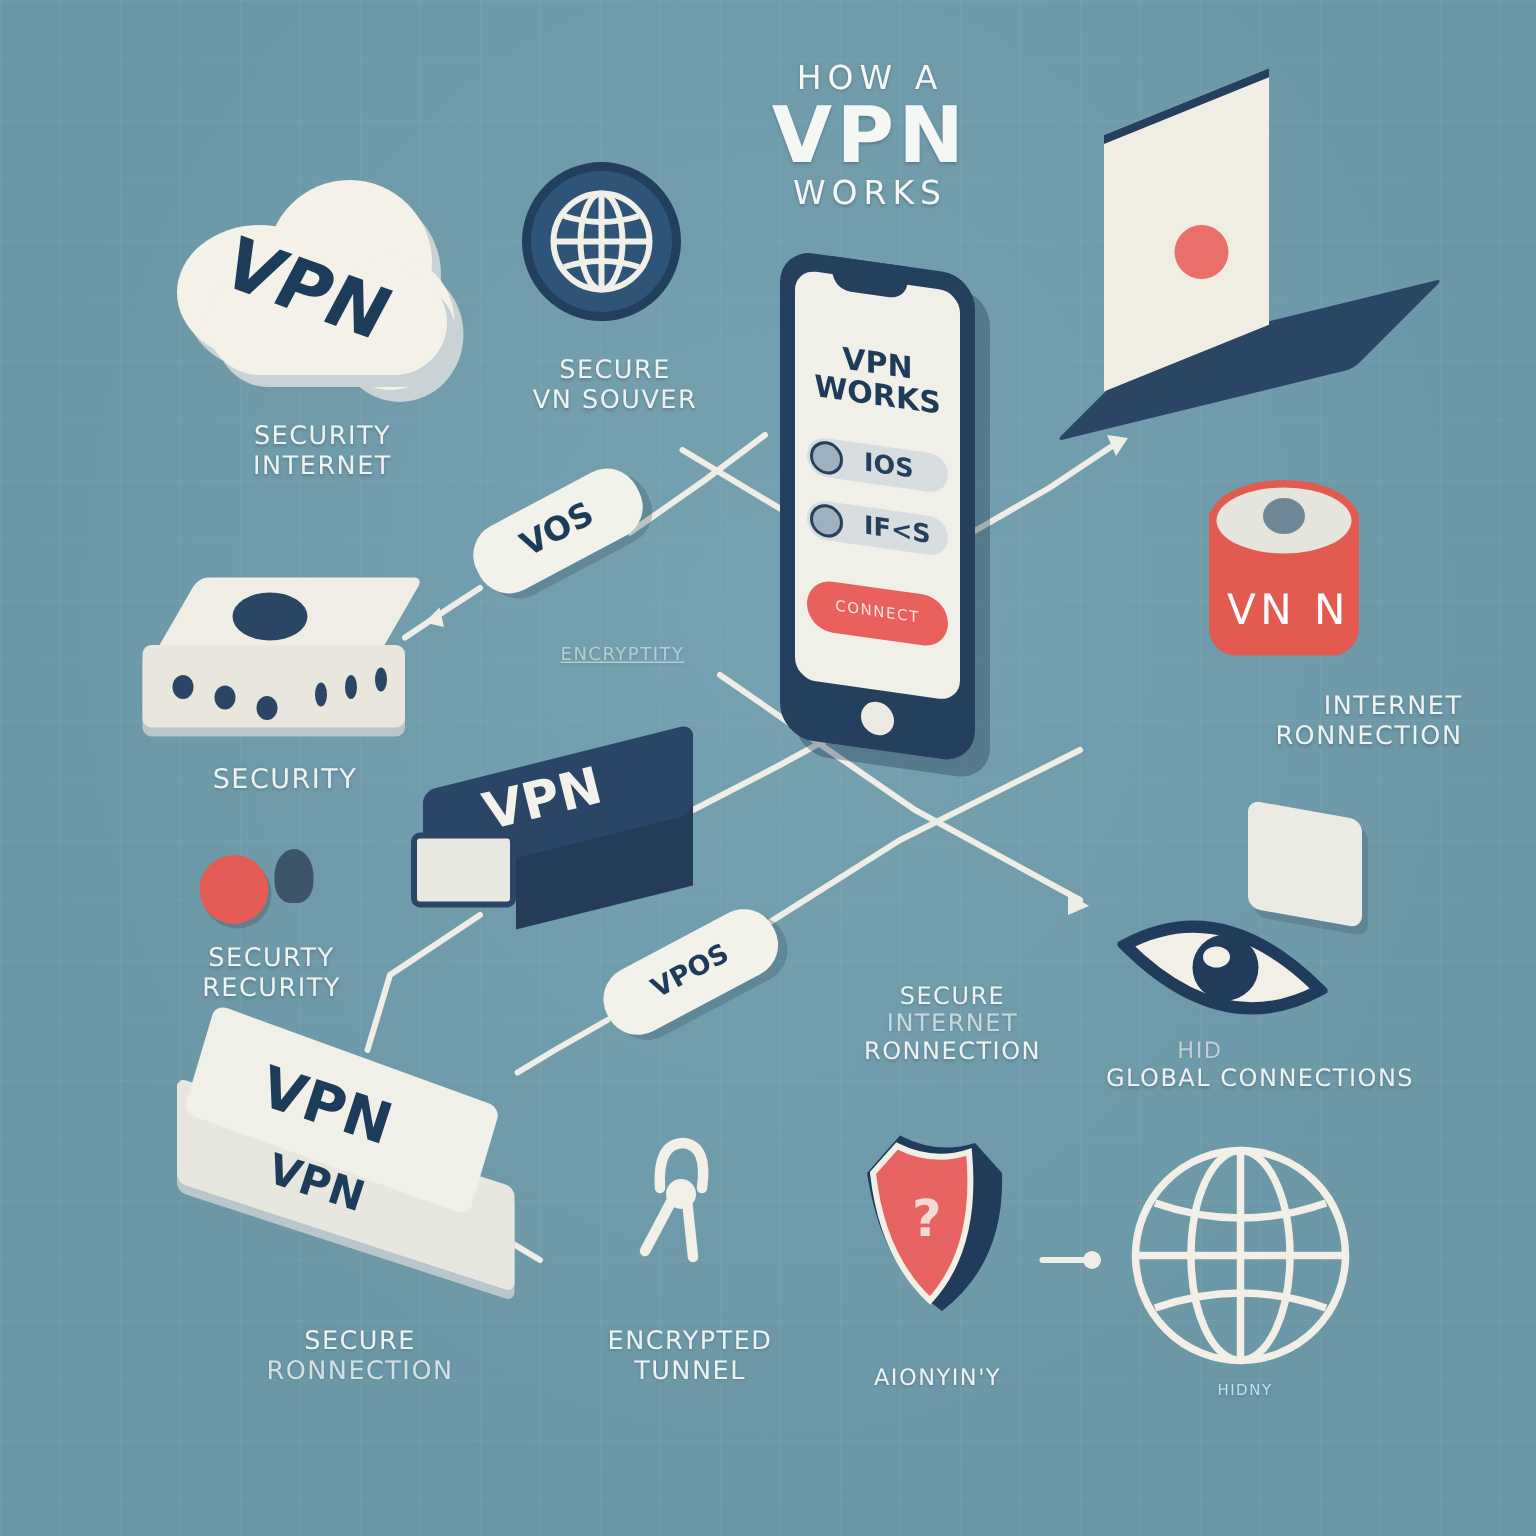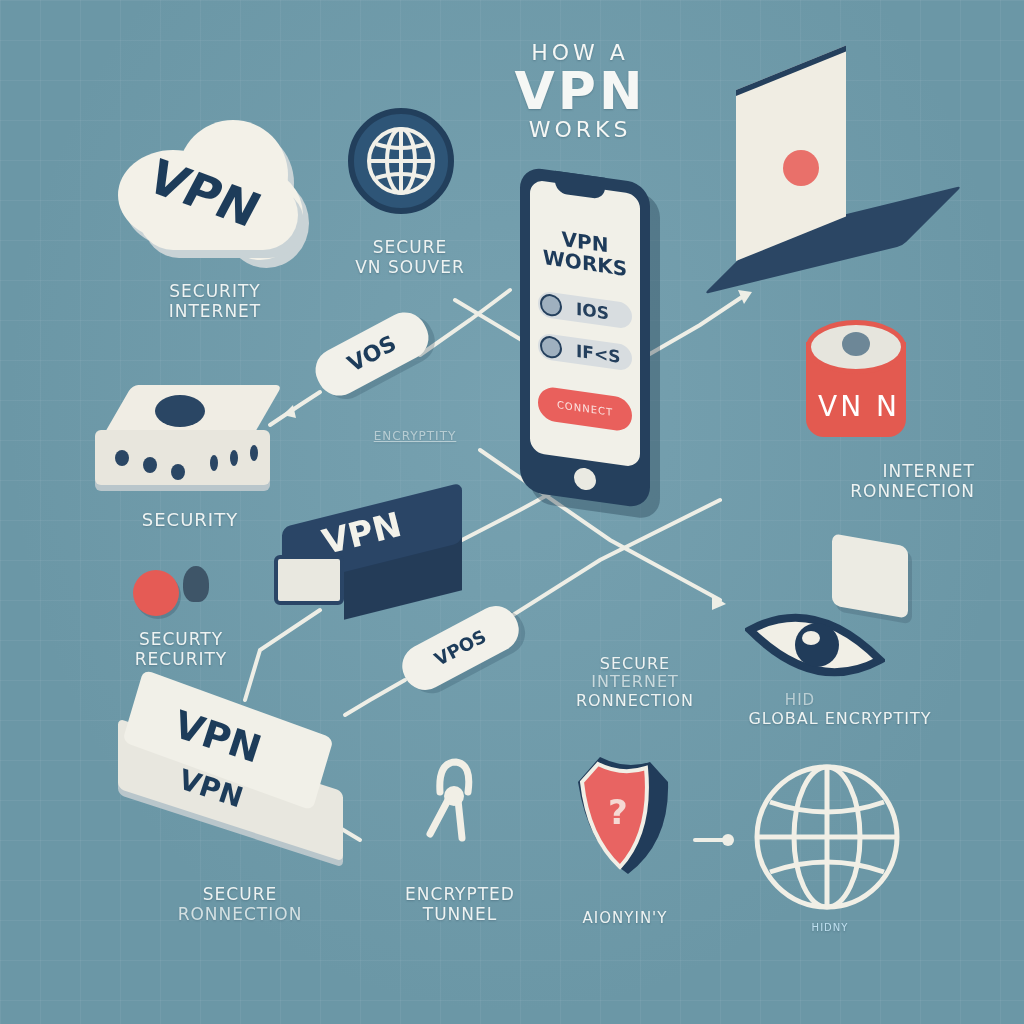--- a/index.html
+++ b/index.html
@@ -273,21 +273,21 @@
     <ellipse cx="66" cy="38" rx="9" ry="7" fill="#f1efe6"></ellipse>
   </svg>
 </div>
 
 <div class="label" style="left:570px;top:655px;width:130px;font-size:16px;">
   <div>SECURE</div>
   <div style="opacity:0.7;">INTERNET</div>
   <div>RONNECTION</div>
 </div>
 <div class="label" style="left:752px;top:692px;width:40px;font-size:15px;opacity:0.6;margin-left:28px;">HID</div>
-<div class="label" style="left:720px;top:710px;width:240px;font-size:16px;">GLOBAL ENCRYPTITY</div>
+<div class="label" style="left:720px;top:710px;width:240px;font-size:16px;">GLOBAL CONNECTIONS</div>
 
 <div class="abs router2">
   <div class="front"></div>
   <div class="top"></div>
   <div class="t1">VPN</div>
   <div class="t2">VPN</div>
 </div>
 <div class="label" style="left:145px;top:885px;width:190px;font-size:17px;">
   <div>SECURE</div>
   <div style="opacity:0.8;">RONNECTION</div>

